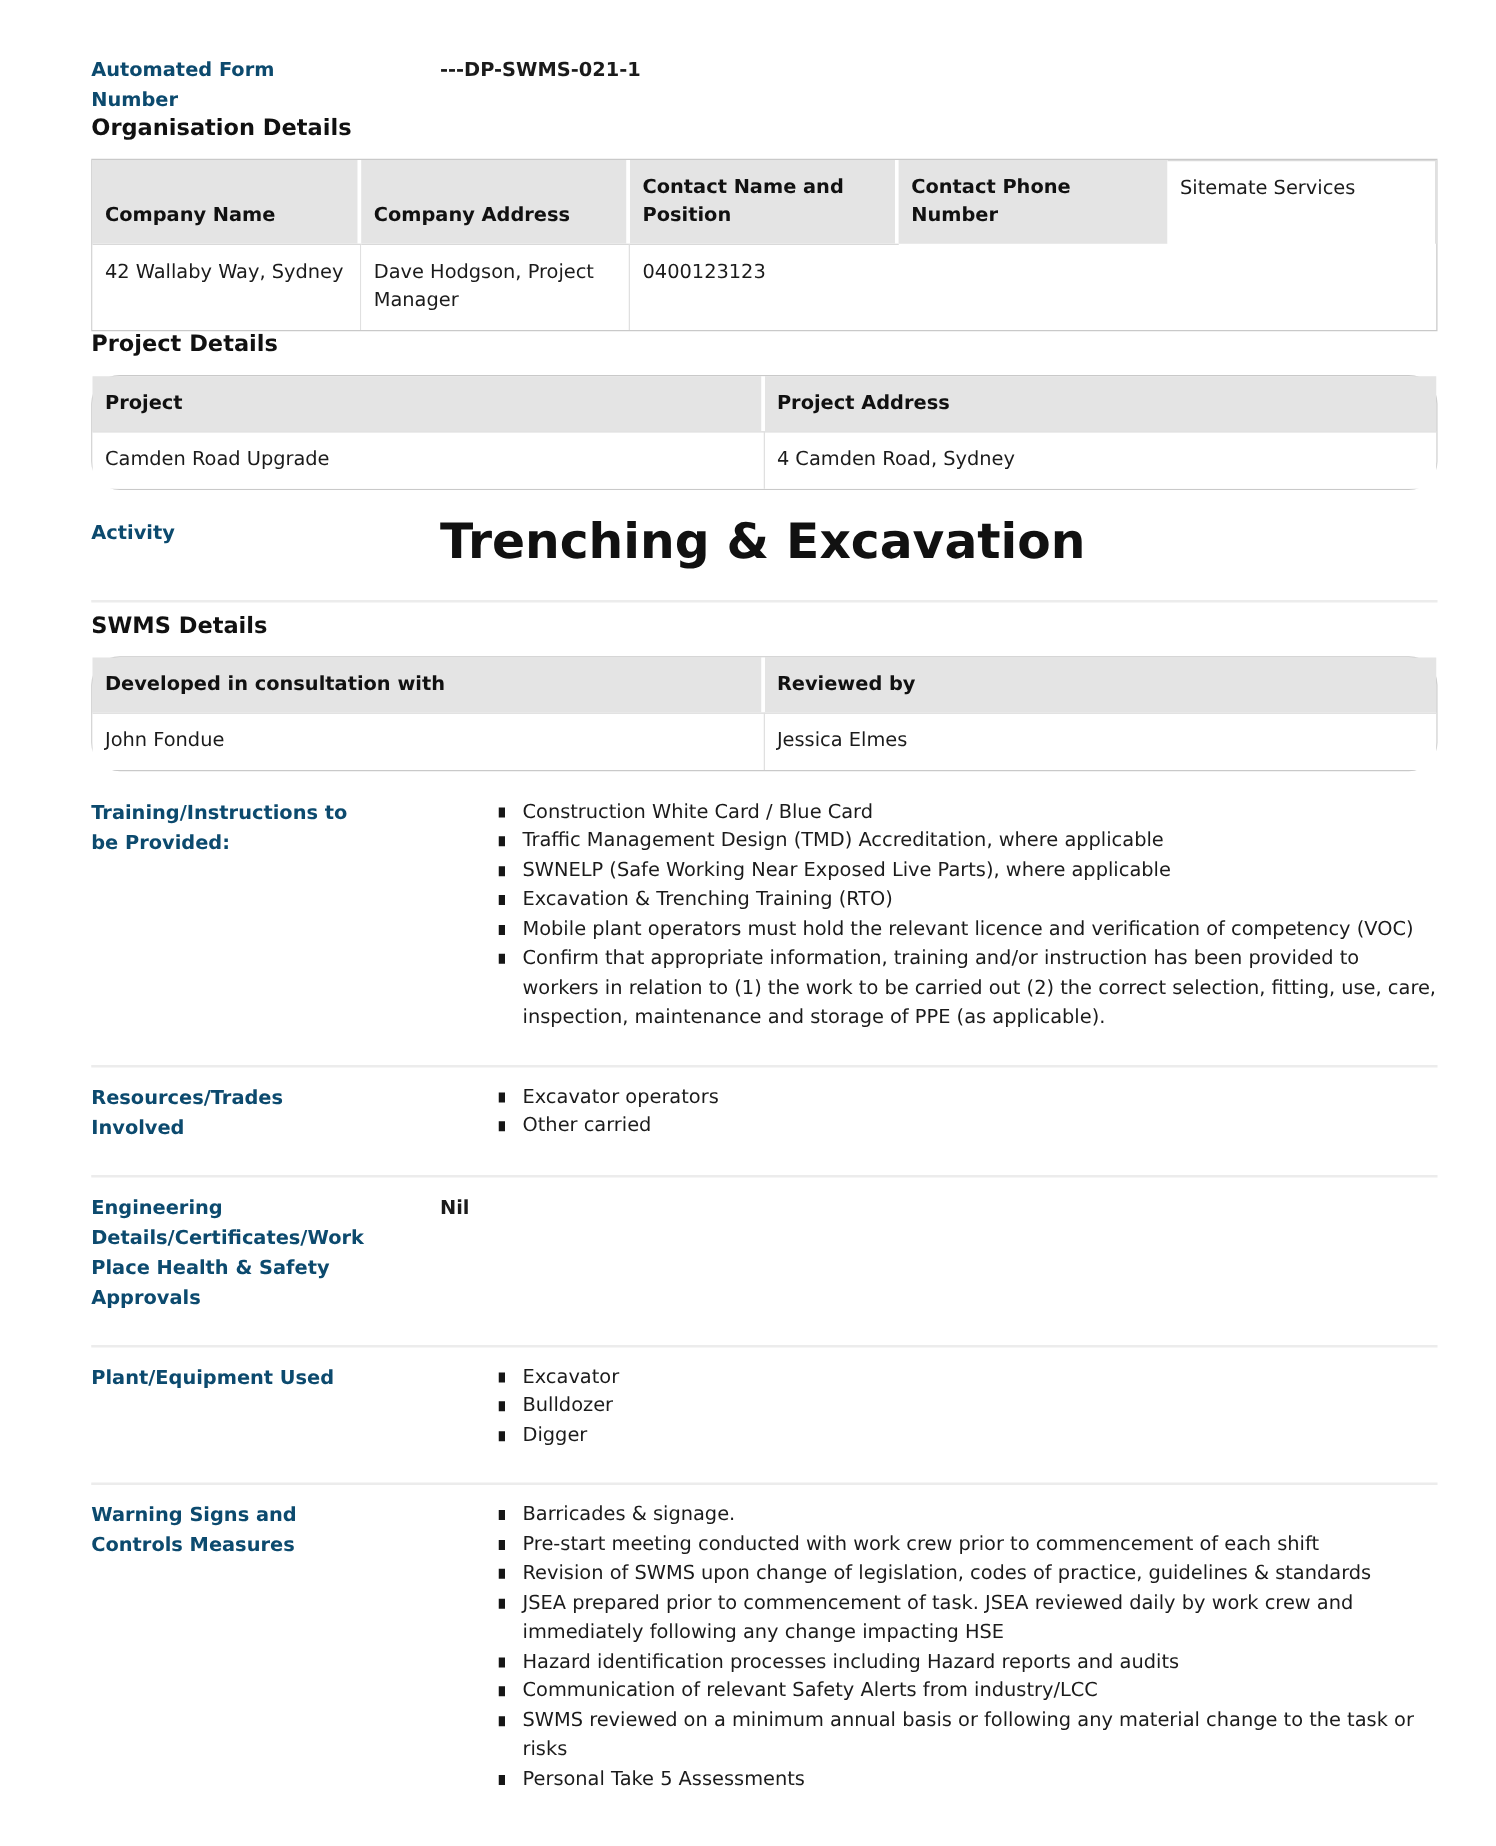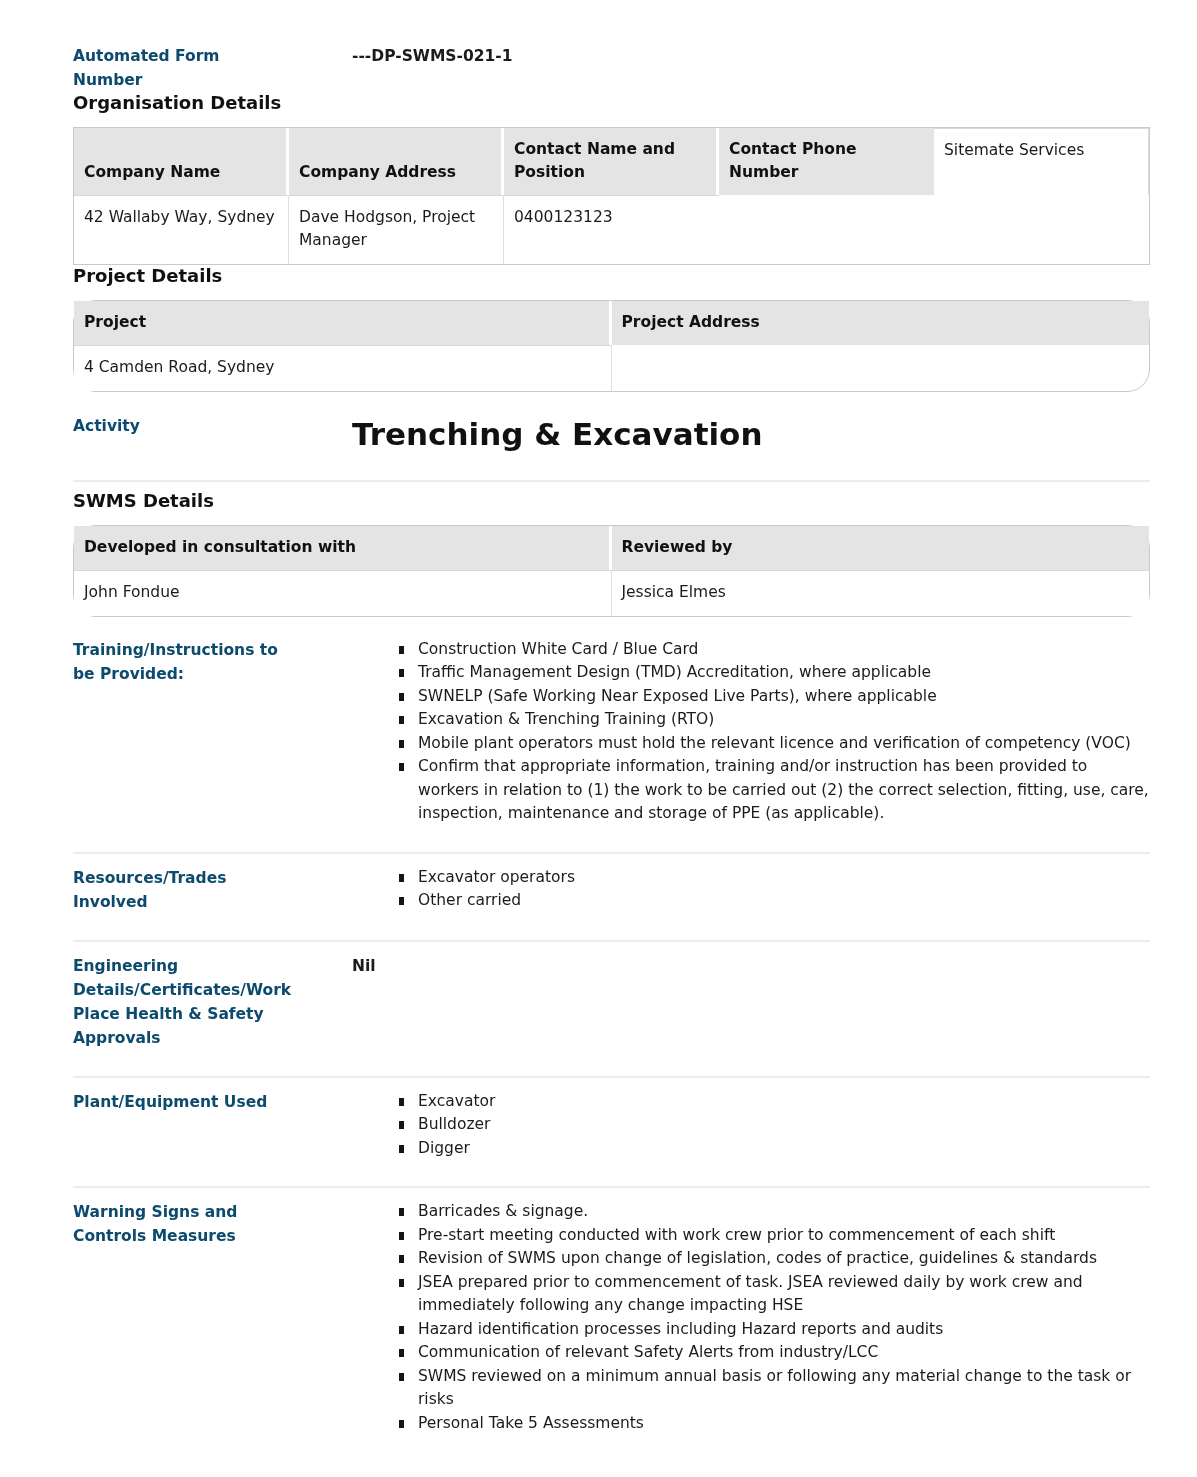--- a/index.html
+++ b/index.html
@@ -34,21 +34,21 @@
     display: flex; align-items: flex-end; line-height: 23px;
   }
   .dcell {
     background: #fff; border-top: 1px solid #d9d9d9; border-right: 1px solid #e0e0e0;
     padding: 10px 10px 12px; line-height: 23px;
   }
   .cols4 > .hcell:nth-child(4), .cols4 > .dcell:nth-child(8) { border-right: none; }
   .cols2 > .hcell:nth-child(2), .cols2 > .dcell:nth-child(4) { border-right: none; }
 
   .activity-row { margin-top: 22px; }
-  .activity-value { font-size: 31px; line-height: 40px; font-weight: bold; color: #111; }
+  .activity-value { font-size: 39px; line-height: 40px; font-weight: bold; color: #111; }
 
   .divider { height: 2px; background: #ececec; margin-top: 26px; border: none; }
   .section-row { margin-top: 21px; }
   .after-divider { margin-top: 12px; }
 
   ul.bullet-list { margin: 0; padding: 0 0 0 46px; list-style: none; }
   ul.bullet-list li { position: relative; padding-left: 20px; line-height: 23.5px; margin: 0; }
   ul.bullet-list li::before {
     content: ""; position: absolute; left: 1px; top: 8px;
     width: 5px; height: 8px; background: #161616;
@@ -77,20 +77,21 @@
     <div class="dcell">42 Wallaby Way, Sydney</div>
     <div class="dcell">Dave Hodgson, Project Manager</div>
     <div class="dcell">0400123123</div>
   </div>
 
   <h2 class="section-heading heading-project">Project Details</h2>
 
   <div class="tbl cols2">
     <div class="hcell">Project</div>
     <div class="hcell">Project Address</div>
+    <div class="dcell">Camden Road Upgrade</div>
     <div class="dcell">4 Camden Road, Sydney</div>
   </div>
 
   <div class="row activity-row">
     <div class="row-label">Activity</div>
     <div class="row-value activity-value">Trenching &amp; Excavation</div>
   </div>
 
   <hr class="divider">
 

